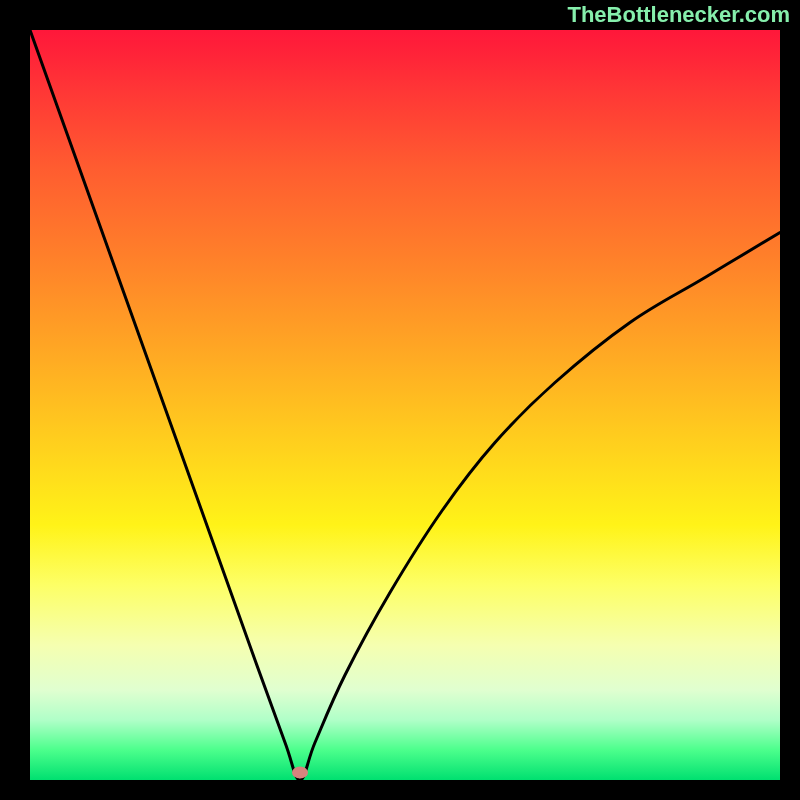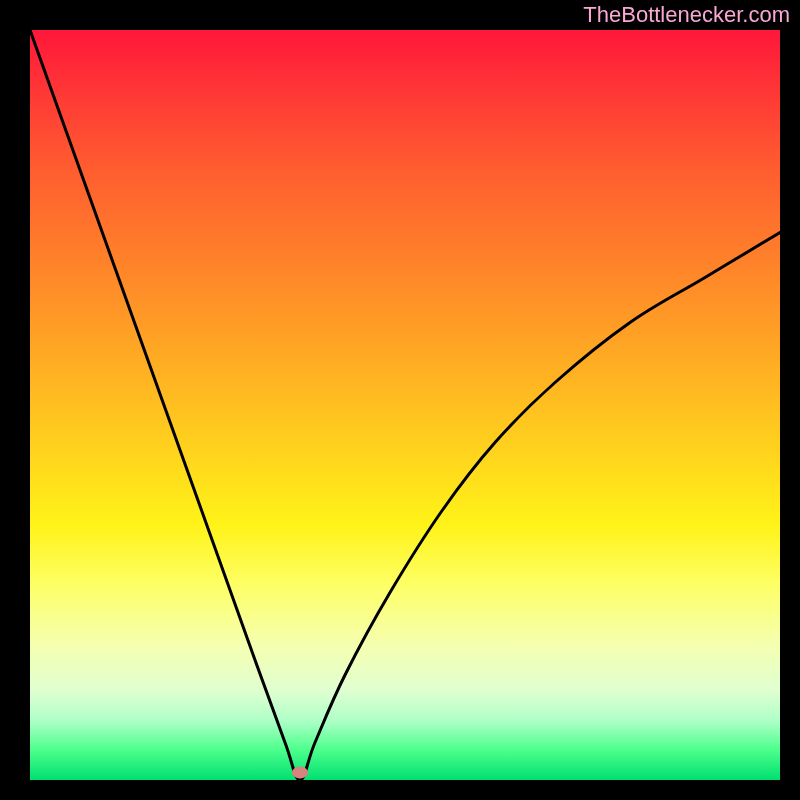--- a/index.html
+++ b/index.html
@@ -8,23 +8,23 @@
     background: #000;
     width: 800px;
     height: 800px;
     position: relative;
     font-family: Arial, Helvetica, sans-serif;
   }
   .watermark {
     position: absolute;
     top: 2px;
     right: 10px;
-    color: #f9a8d4;
+    color: #86efac;
     font-size: 22px;
-    font-weight: 400;
+    font-weight: 700;
     z-index: 10;
   }
   .chart-frame {
     position: absolute;
     top: 30px;
     left: 30px;
     width: 750px;
     height: 750px;
     overflow: hidden;
   }

